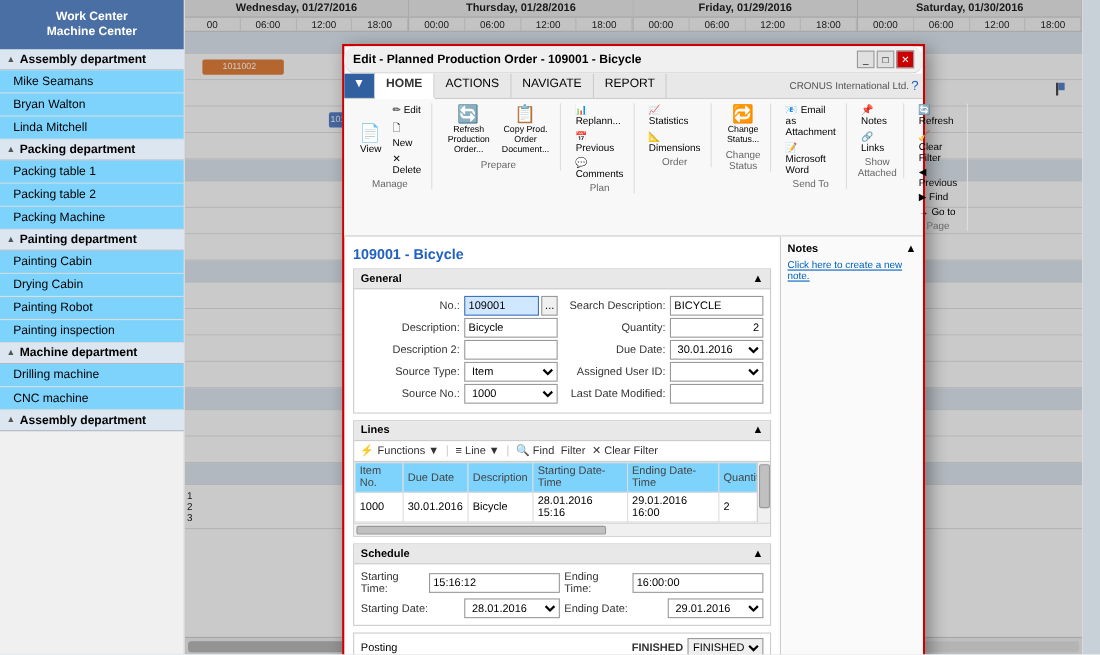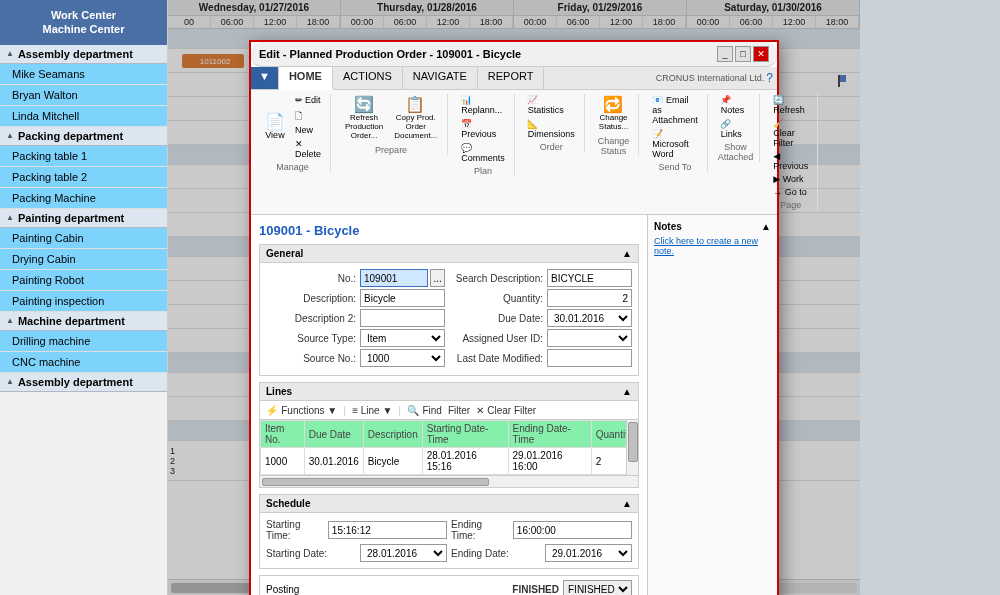--- a/index.html
+++ b/index.html
@@ -1,19 +1,19 @@
 <!DOCTYPE html>
 <html><head>
   <meta charset="utf-8">
   <style>
     * { box-sizing: border-box; margin: 0; padding: 0; }
     body { font-family: 'Segoe UI', Arial, sans-serif; font-size: 11px; background: #c8d0d8; overflow: hidden; width: 1000px; height: 595px; }
 
     
-    .main-container { display: flex; width: 860px; height: 595px; justify-content: center; }
+    .main-container { display: flex; width: 984px; height: 595px; justify-content: center; }
 
     
     .sidebar { width: 168px; min-width: 168px; background: #f0f0f0; border-right: 1px solid #ccc; display: flex; flex-direction: column; }
     .sidebar-header { background: #4a6fa5; color: white; text-align: center; padding: 8px 4px; font-size: 11px; font-weight: bold; line-height: 1.3; min-height: 44px; display: flex; align-items: center; justify-content: center; }
     .sidebar-group { background: #dce6f0; border-bottom: 1px solid #b0b8c4; padding: 3px 6px; font-size: 11px; font-weight: bold; cursor: pointer; display: flex; align-items: center; gap: 4px; }
     .sidebar-group::before { content: '▲'; font-size: 8px; color: #555; }
     .sidebar-item { padding: 4px 12px; font-size: 11px; border-bottom: 1px solid #ddd; cursor: pointer; background: #7dd3fc; }
 
     
     .chart-area { flex: 1; display: flex; flex-direction: column; overflow: hidden; position: relative; background: #ffffff; }
@@ -81,21 +81,21 @@
     .form-input { border: 1px solid #999; padding: 1px 3px; font-size: 10px; height: 18px; width: 100%; background: white; }
     .form-input.highlighted { background: #d0e8ff; border-color: #4070c0; }
     .form-select { border: 1px solid #999; padding: 1px 2px; font-size: 10px; height: 18px; width: 100%; background: white; }
     .form-btn-dots { border: 1px solid #999; background: #f0f0f0; width: 18px; height: 18px; cursor: pointer; font-size: 10px; display: flex; align-items: center; justify-content: center; }
 
     
     .lines-toolbar { display: flex; align-items: center; gap: 6px; padding: 3px 6px; border-bottom: 1px solid #ccc; }
     .lines-btn { font-size: 10px; cursor: pointer; display: flex; align-items: center; gap: 2px; color: #333; }
     .lines-separator { color: #ccc; }
     .lines-table { width: 100%; border-collapse: collapse; font-size: 10px; }
-    .lines-table th { background: #86efac; border: 1px solid #ddd; padding: 2px 4px; text-align: left; font-weight: normal; color: #444; }
+    .lines-table th { background: #7dd3fc; border: 1px solid #ddd; padding: 2px 4px; text-align: left; font-weight: normal; color: #444; }
     .lines-table td { border: 1px solid #ddd; padding: 2px 4px; }
     .lines-table tr.data-row td { background: white; }
 
     
     .schedule-grid { display: grid; grid-template-columns: 1fr 1fr; gap: 4px; padding: 6px; }
     .sched-row { display: flex; align-items: center; gap: 4px; }
     .sched-label { width: 90px; font-size: 10px; color: #333; }
     .sched-input { border: 1px solid #999; padding: 1px 3px; font-size: 10px; height: 18px; width: 100%; }
     .sched-select { border: 1px solid #999; padding: 1px 2px; font-size: 10px; height: 18px; background: white; }
 
@@ -398,21 +398,21 @@
               </div>
               <div class="ribbon-group-label">Show Attached</div>
             </div>
 
             <div class="ribbon-group">
               <div class="ribbon-btns">
                 <div style="display:flex;flex-direction:column;gap:1px;">
                   <div class="ribbon-btn-sm">🔄 Refresh</div>
                   <div class="ribbon-btn-sm">🧹 Clear Filter</div>
                   <div class="ribbon-btn-sm">◀ Previous</div>
-                  <div class="ribbon-btn-sm">▶ Work</div>
+                  <div class="ribbon-btn-sm">▶ Find</div>
                   <div class="ribbon-btn-sm">→ Go to</div>
                 </div>
               </div>
               <div class="ribbon-group-label">Page</div>
             </div>
           </div>
         </div>
 
         <div class="modal-body">
           <div class="modal-main">

